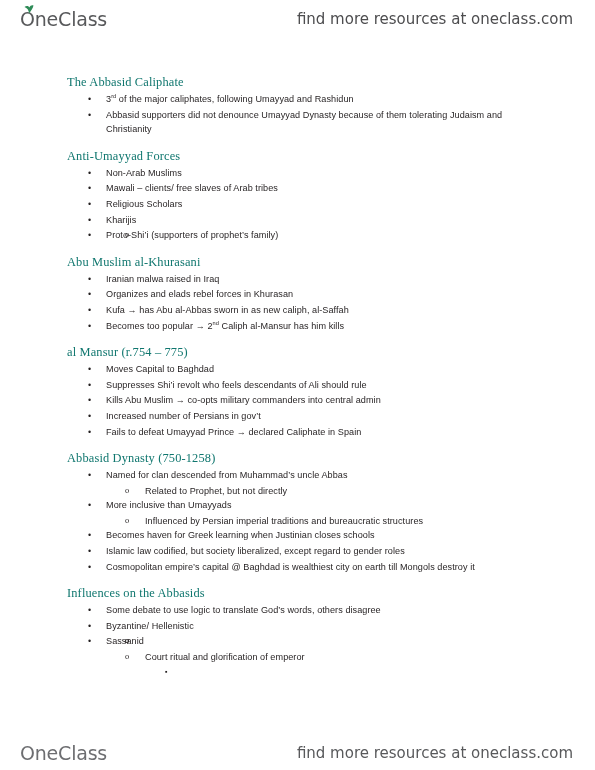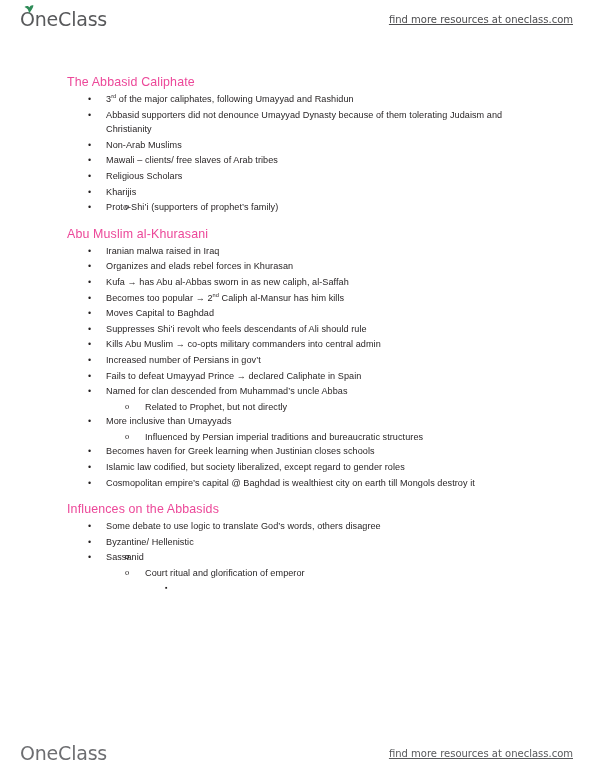--- a/index.html
+++ b/index.html
@@ -40,49 +40,48 @@
     display: inline-block;
     font-size: 19px;
     letter-spacing: -0.2px;
     color: #58595b;
     font-family: "DejaVu Sans", sans-serif;
     font-weight: 400;
     line-height: 22px;
   }
   .band .spacer { flex: 1 1 auto; }
   .tagline {
-    font-size: 10px;
+    font-size: 15px;
     color: #4d4d4f;
     font-family: "DejaVu Sans", sans-serif;
     white-space: nowrap;
-    text-decoration: underline;
   }
   .band.footer .brand-logo { color: #6d6e71; }
   .band.footer .tagline { color: #58595b; }
 
   
   .page {
     position: absolute;
     top: 74px;
     left: 0;
     width: 595px;
   }
   .content {
     margin: 0 56px 0 67px;
   }
 
   h2.section {
     margin: 0;
     padding: 0;
-    color: #ec4899;
+    color: #0f766e;
     font-weight: 400;
     font-size: 12.4px;
     line-height: 17px;
     letter-spacing: 0.15px;
-    font-family: Liberation Sans, sans-serif;
+    font-family: Liberation Serif, serif;
   }
   h2.section.first { margin-top: 0; }
   h2.section.gap { margin-top: 11px; }
 
   ul {
     list-style: none;
     margin: 0;
     padding: 0;
   }
   ul.lvl1 { margin-top: 1px; }
@@ -161,20 +160,21 @@
       <ul class="lvl1">
         <li class="l1">
           <span class="mark">•</span>
           <span class="txt">3<sup>rd</sup> of the major caliphates, following Umayyad and Rashidun</span>
         </li>
         <li class="l1">
           <span class="mark">•</span>
           <span class="txt">Abbasid supporters did not denounce Umayyad Dynasty because of them tolerating Judaism and Christianity</span>
         </li>
       </ul>
+      <h2 class="section gap">Anti-Umayyad Forces</h2>
       <ul class="lvl1">
         <li class="l1">
           <span class="mark">•</span>
           <span class="txt">Non-Arab Muslims</span>
         </li>
         <li class="l1">
           <span class="mark">•</span>
           <span class="txt">Mawali – clients/ free slaves of Arab tribes</span>
         </li>
         <li class="l1">
@@ -205,20 +205,21 @@
         </li>
         <li class="l1">
           <span class="mark">•</span>
           <span class="txt">Kufa → has Abu al-Abbas sworn in as new caliph, al-Saffah</span>
         </li>
         <li class="l1">
           <span class="mark">•</span>
           <span class="txt">Becomes too popular → 2<sup>nd</sup> Caliph al-Mansur has him kills</span>
         </li>
       </ul>
+      <h2 class="section gap">al Mansur (r.754 – 775)</h2>
       <ul class="lvl1">
         <li class="l1">
           <span class="mark">•</span>
           <span class="txt">Moves Capital to Baghdad</span>
         </li>
         <li class="l1">
           <span class="mark">•</span>
           <span class="txt">Suppresses Shi’i revolt who feels descendants of Ali should rule</span>
         </li>
         <li class="l1">
@@ -227,20 +228,21 @@
         </li>
         <li class="l1">
           <span class="mark">•</span>
           <span class="txt">Increased number of Persians in gov’t</span>
         </li>
         <li class="l1">
           <span class="mark">•</span>
           <span class="txt">Fails to defeat Umayyad Prince → declared Caliphate in Spain</span>
         </li>
       </ul>
+      <h2 class="section gap">Abbasid Dynasty (750-1258)</h2>
       <ul class="lvl1">
         <li class="l1">
           <span class="mark">•</span>
           <span class="txt">Named for clan descended from Muhammad’s uncle Abbas</span>
         </li>
         <li class="l2">
           <span class="mark">o</span>
           <span class="txt">Related to Prophet, but not directly</span>
         </li>
         <li class="l1">

